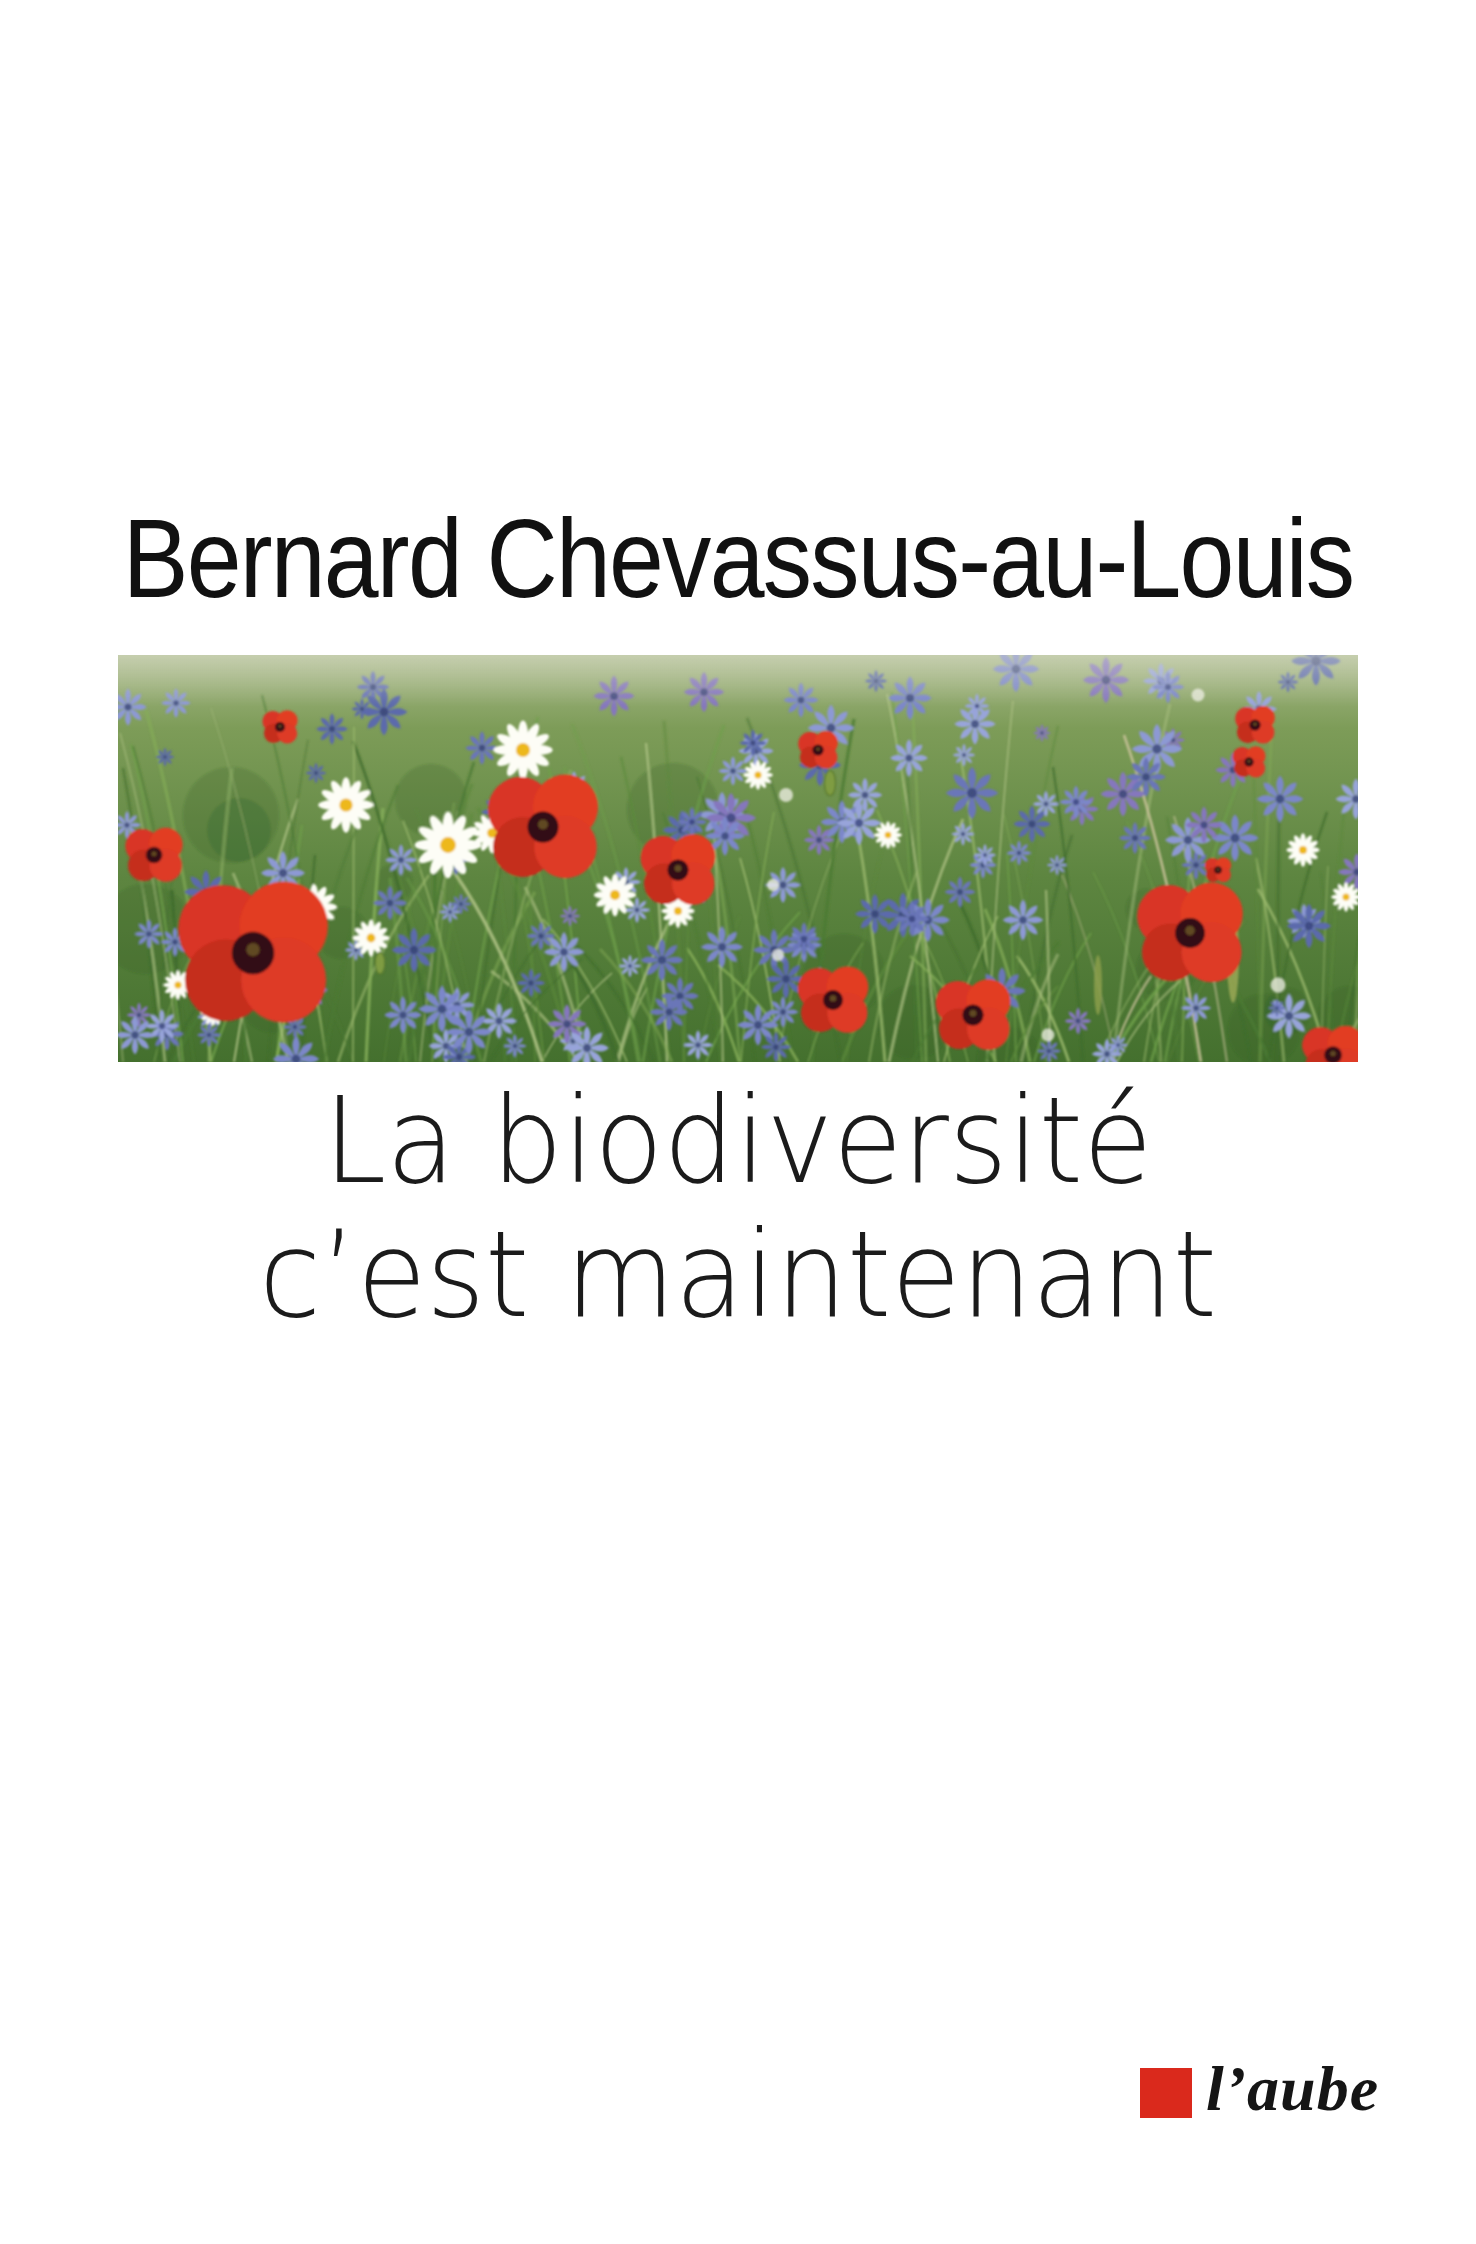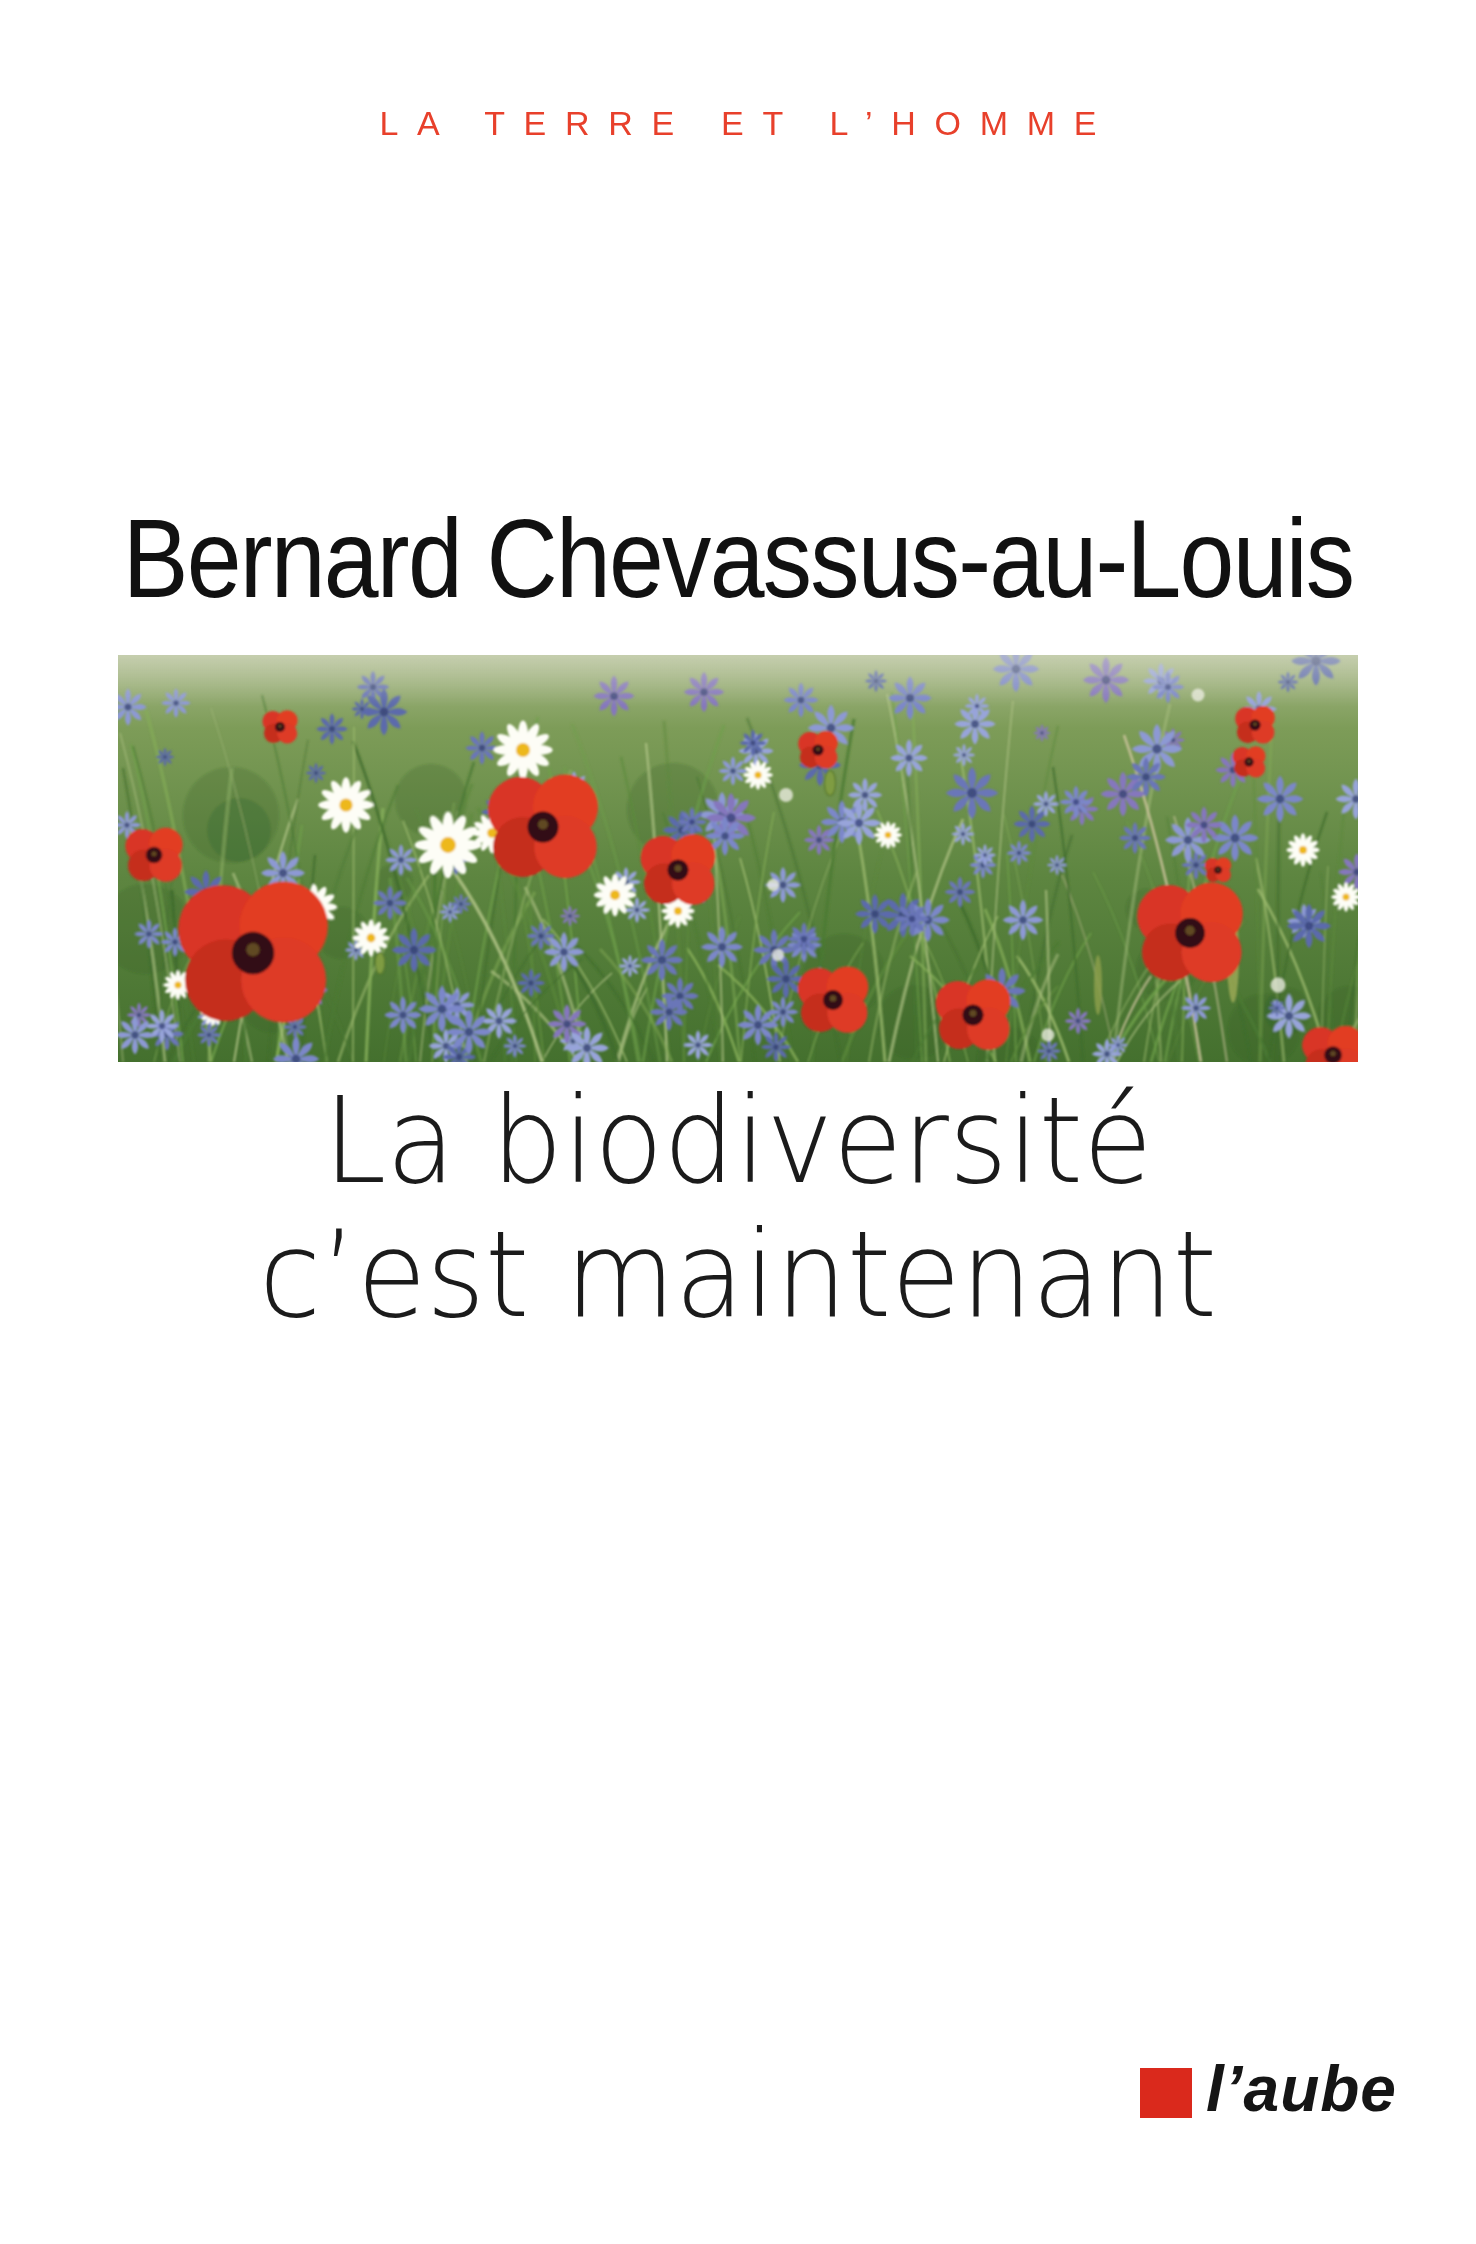--- a/index.html
+++ b/index.html
@@ -58,35 +58,34 @@
   .preface .preface-name{font-weight:600;}
   .logo-square{
     position:absolute;
     left:1140px;top:2068px;
     width:52px;height:50px;
     background:var(--publisher-red,#da291c);
   }
   .logo-text{
     position:absolute;
     left:1206px;top:2058px;
-    font-family:Liberation Sans, sans-serif;
+    font-family:Liberation Serif, serif;
     font-style:italic;
     font-weight:700;
     font-size:64px;
     line-height:62px;
     color:#151515;
     letter-spacing:1px;
   }
 </style>
 </head>
 <body>
 
 <div class="cover">
 
-  <div class="collection">LA TERRE ET L’HOMME</div>
 
   <div class="author">Bernard Chevassus-au-Louis</div>
 
   <div class="photo">
     <svg width="1240" height="407" viewBox="0 0 1240 407" xmlns="http://www.w3.org/2000/svg">
       <defs>
         <linearGradient id="meadow" x1="0" y1="0" x2="0" y2="1">
           <stop offset="0" stop-color="#a9b98a"></stop>
           <stop offset="0.18" stop-color="#7d9c58"></stop>
           <stop offset="0.55" stop-color="#5d8540"></stop>

